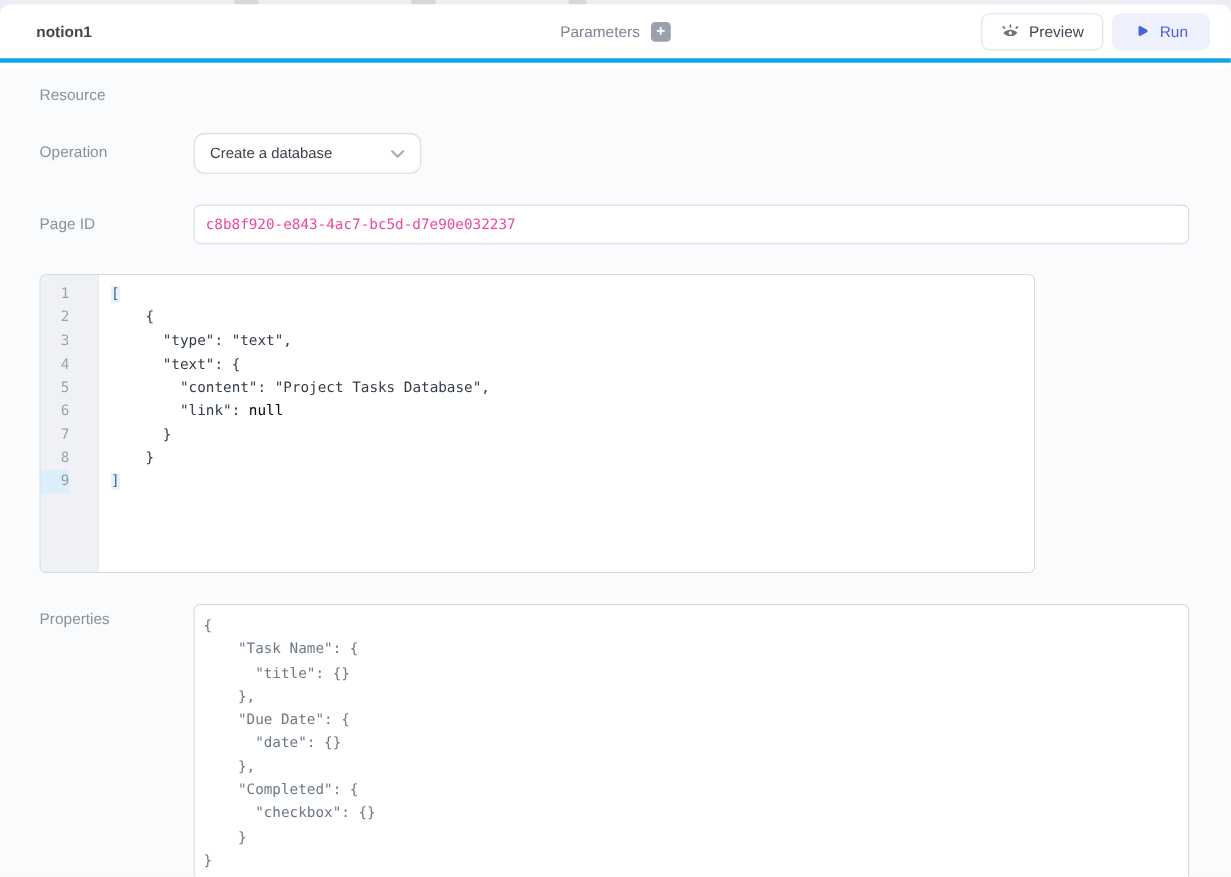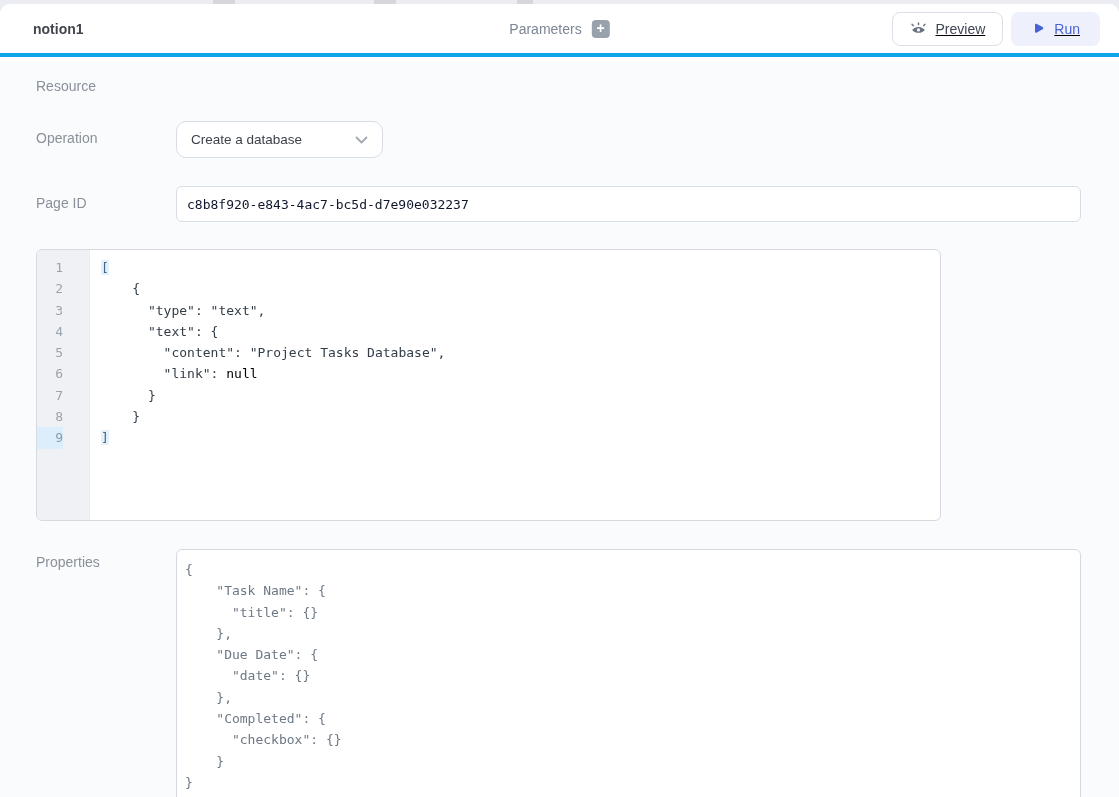--- a/index.html
+++ b/index.html
@@ -25,21 +25,21 @@
   .param-tab {
     position:absolute; left:50%; transform:translateX(-50%);
     display:flex; align-items:center; gap:10px;
     color:#7d8694; font-size:14px;
   }
   .plus-badge {
     width:18px; height:18px; background:#99a1ac; border-radius:4px;
     color:#fff; font-size:14px; font-weight:700; line-height:17px;
     text-align:center; cursor:pointer;
   }
-  .actions { margin-left:auto; display:flex; gap:8px; align-items:center;text-decoration:underline; }
+  .actions { margin-left:auto; display:flex; gap:8px; align-items:center; }
   .btn {
     height:34px; border-radius:8px; display:flex; align-items:center;
     font-size:14px; font-weight:500; cursor:pointer; box-sizing:border-box;
     font-family:"Liberation Sans", sans-serif;
   }
   .btn-preview { background:#fff; border:1px solid #dbdfe7; padding:0 17px; gap:9px; color:#3f4754; }
   .btn-run { background:#eef1fb; border:none; padding:16px 20px; gap:9px; color:#4a62d4;text-align:center; }
 
   
   main {
@@ -61,21 +61,21 @@
     border:1px solid #d8dce3; border-radius:10px;
     display:flex; align-items:center; padding:0 14px;
     font-size:13.5px; color:#3c424a; box-sizing:border-box; cursor:pointer;
   }
   .select .chev { margin-left:auto; display:flex; }
 
   .text-input {
     width:905px; height:36px; box-sizing:border-box;
     background:#fff; border:1px solid #d8dce3; border-radius:6px;
     font-family:"DejaVu Sans Mono", monospace; font-size:13px;
-    color:#0f172a; padding:0 10px;
+    color:#ec4899; padding:0 10px;
   }
 
   
   .code-editor {
     background:#fff; border:1px solid #d6dae0; border-radius:6px;
     font-family:"DejaVu Sans Mono", monospace; font-size:13px; line-height:21.3px;
     box-sizing:border-box; overflow:hidden; cursor:text;
   }
   .title-editor { width:905px; height:272px; display:flex; }
   .gutter {

